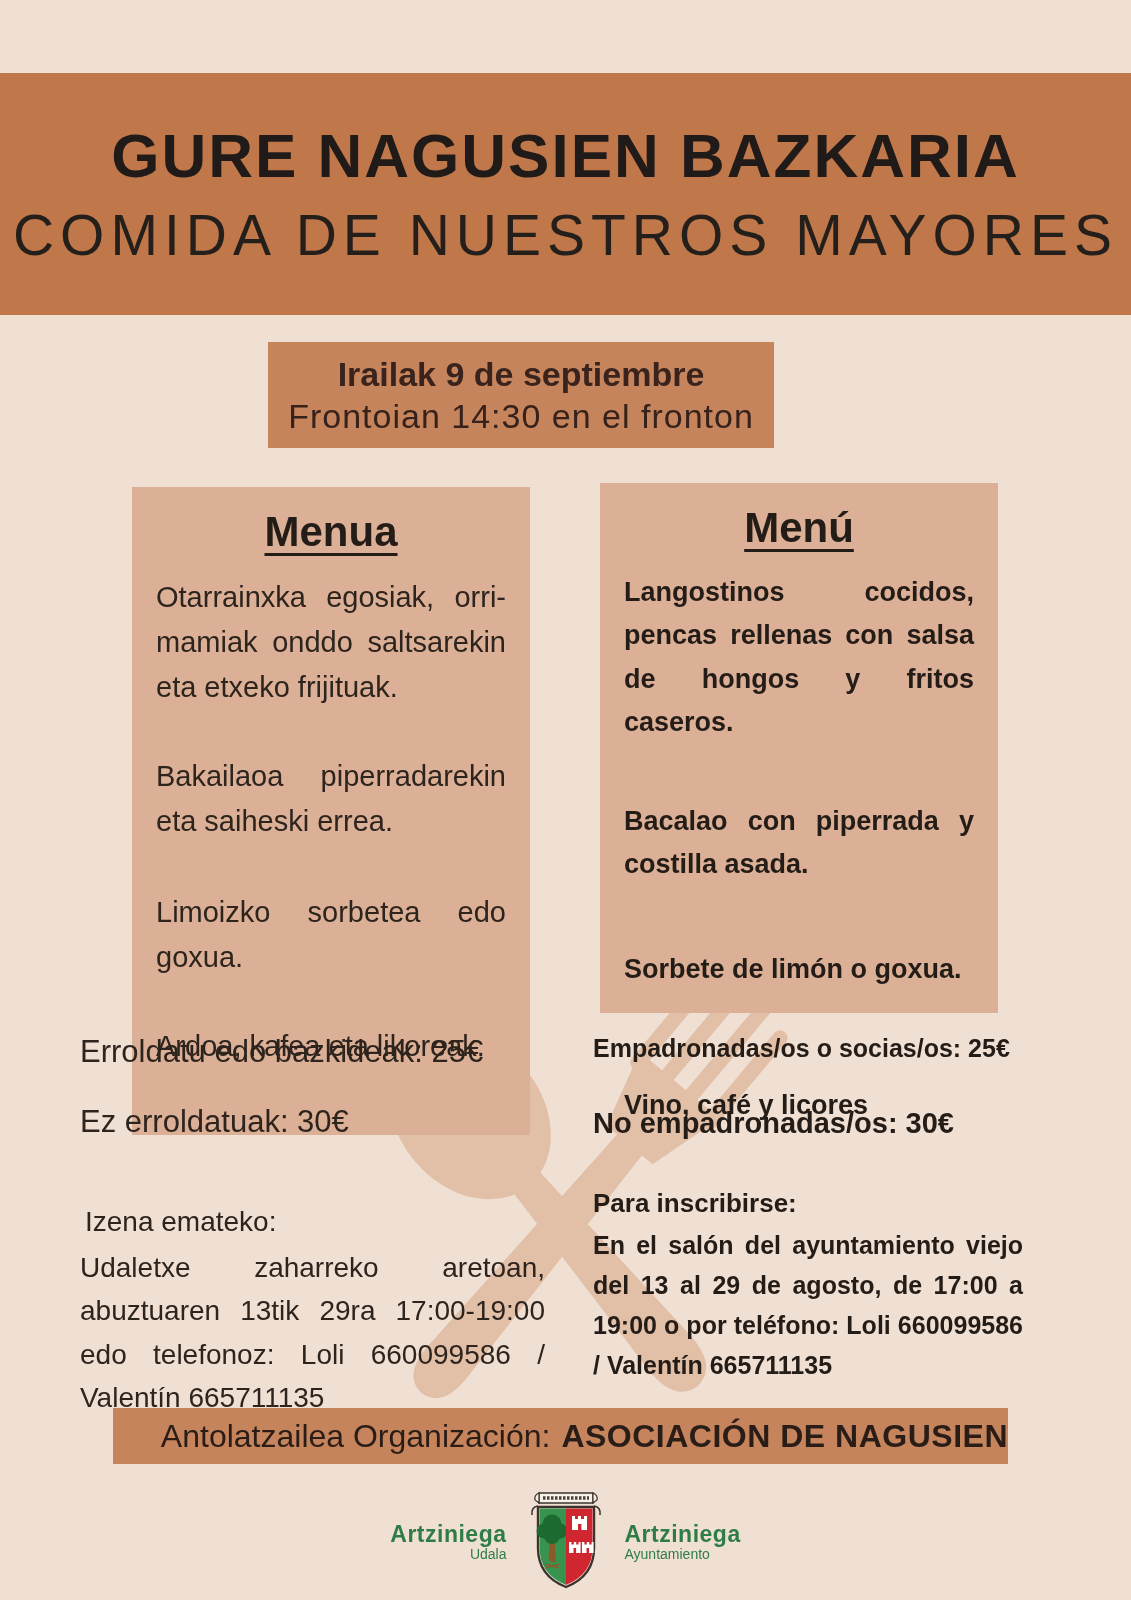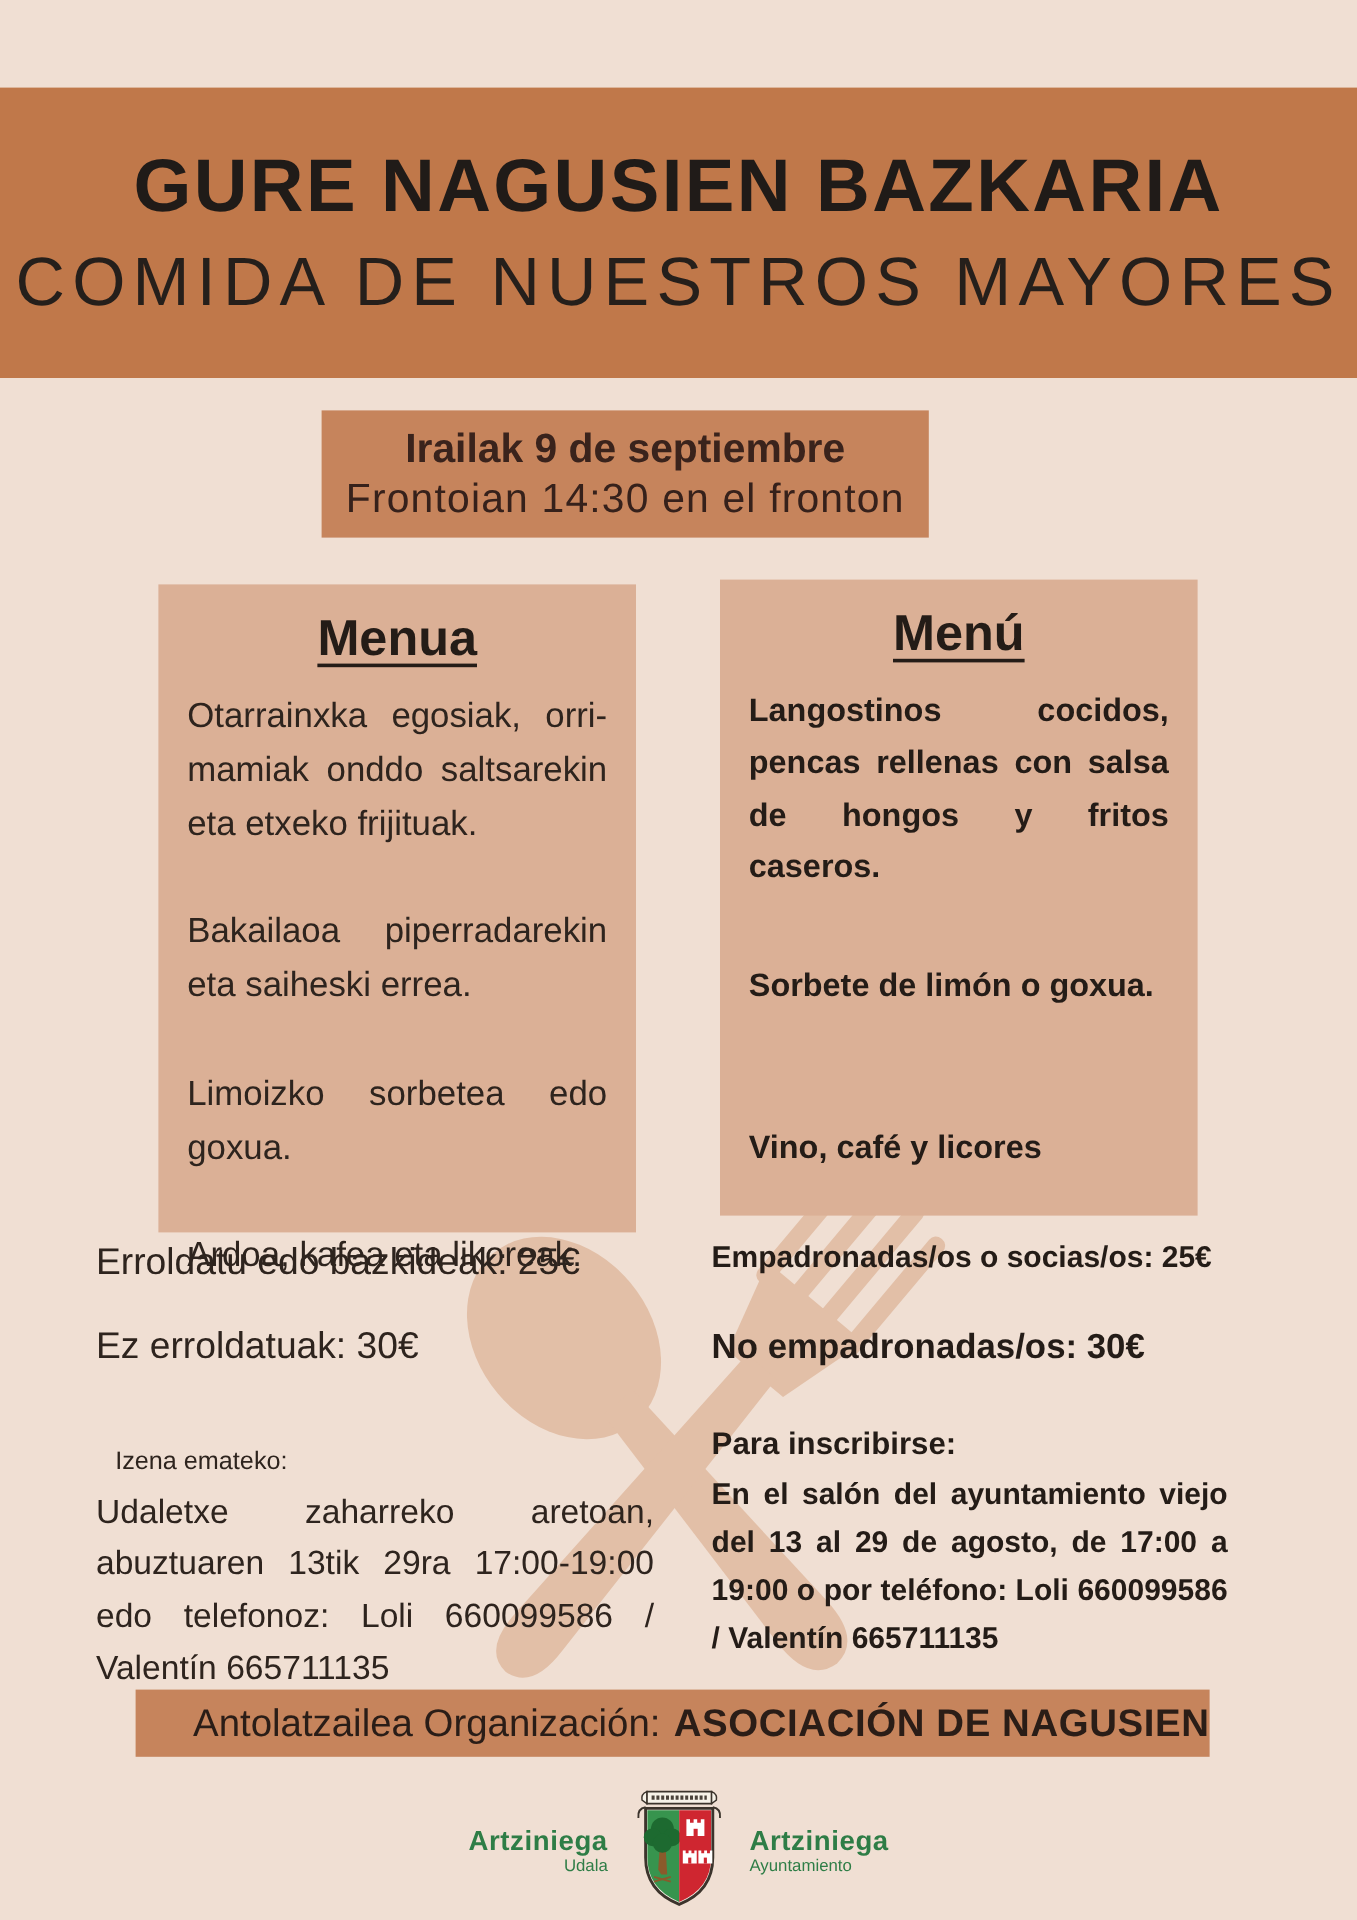--- a/index.html
+++ b/index.html
@@ -34,21 +34,21 @@
     display: flex; flex-direction: column; align-items: center; justify-content: center;
     gap: 8px; z-index: 2;
   }
   .date-line1 { font-size: 34px; font-weight: 700; color: #3a231c; line-height: 1; }
   .date-line2 { font-size: 34px; font-weight: 400; color: #36211b; line-height: 1; letter-spacing: 1px; }
   
   .menu-box {
     position: absolute; width: 398px; background: #dbb096;
     box-sizing: border-box; padding: 22px 24px; z-index: 2;
   }
-  .menu-box.eu { left: 132px; top: 487px; height: 540px; }
+  .menu-box.eu { left: 132px; top: 487px; height: 648px; }
   .menu-box.es { left: 600px; top: 483px; height: 530px; }
   .menu-heading {
     display: block; text-align: center; font-size: 42px; color: #241c17;
     text-decoration: underline; text-decoration-thickness: 3px; text-underline-offset: 7px;
     margin-bottom: 20px; line-height: 1.1;
   }
   .menu-box.eu .menu-heading { font-weight: 600; }
   .menu-box.es .menu-heading { font-weight: 700; }
   .menu-box p {
     margin: 0; text-align: justify; text-align-last: left;
@@ -63,21 +63,21 @@
   .menu-box.es p.i2 { margin-bottom: 92px; }
   
   .utensils { position: absolute; left: 280px; top: 1000px; z-index: 1; }
   
   .price-eu {
     position: absolute; left: 80px; top: 1034px; width: 465px; z-index: 2;
     color: #2e241e;
   }
   .price-eu .p1 { font-size: 31px; margin: 0 0 34px 0; }
   .price-eu .p2 { font-size: 31px; margin: 0 0 66px 0; }
-  .price-eu .lbl { font-size: 21px; margin: 0 0 8px 16px; }
+  .price-eu .lbl { font-size: 28px; margin: 0 0 8px 5px; }
   .price-eu .para { font-size: 28px; line-height: 1.55; margin: 0; text-align: justify; text-align-last: left; }
   .price-es {
     position: absolute; left: 593px; top: 1034px; width: 430px; z-index: 2;
     color: #241c17; font-weight: 700;
   }
   .price-es .p1 { font-size: 25px; margin: 0 0 44px 0; }
   .price-es .p2 { font-size: 29px; margin: 0 0 48px 0; }
   .price-es .lbl { font-size: 26px; margin: 0 0 6px 0; }
   .price-es .para { font-size: 25px; line-height: 1.6; margin: 0; text-align: justify; text-align-last: left; }
   
@@ -138,20 +138,21 @@
     <span class="menu-heading">Menua</span>
     <p class="i0">Otarrainxka egosiak, orri-mamiak onddo saltsarekin eta etxeko frijituak.</p>
     <p class="i1">Bakailaoa piperradarekin eta saiheski errea.</p>
     <p class="i2">Limoizko sorbetea edo goxua.</p>
     <p class="i3">Ardoa, kafea eta likoreak.</p>
   </div>
 
   <div class="menu-box es">
     <span class="menu-heading">Menú</span>
     <p class="i0">Langostinos cocidos, pencas rellenas con salsa de hongos y fritos caseros.</p>
+    <p class="i1">Bacalao con piperrada y costilla asada.</p>
     <p class="i2">Sorbete de limón o goxua.</p>
     <p class="i3">Vino, café y licores</p>
   </div>
 
   <div class="price-eu">
     <p class="p1">Erroldatu edo bazkideak: 25€</p>
     <p class="p2">Ez erroldatuak: 30€</p>
     <p class="lbl">Izena emateko:</p>
     <p class="para">Udaletxe zaharreko aretoan, abuztuaren 13tik 29ra 17:00-19:00 edo telefonoz: Loli 660099586 / Valentín 665711135</p>
   </div>

